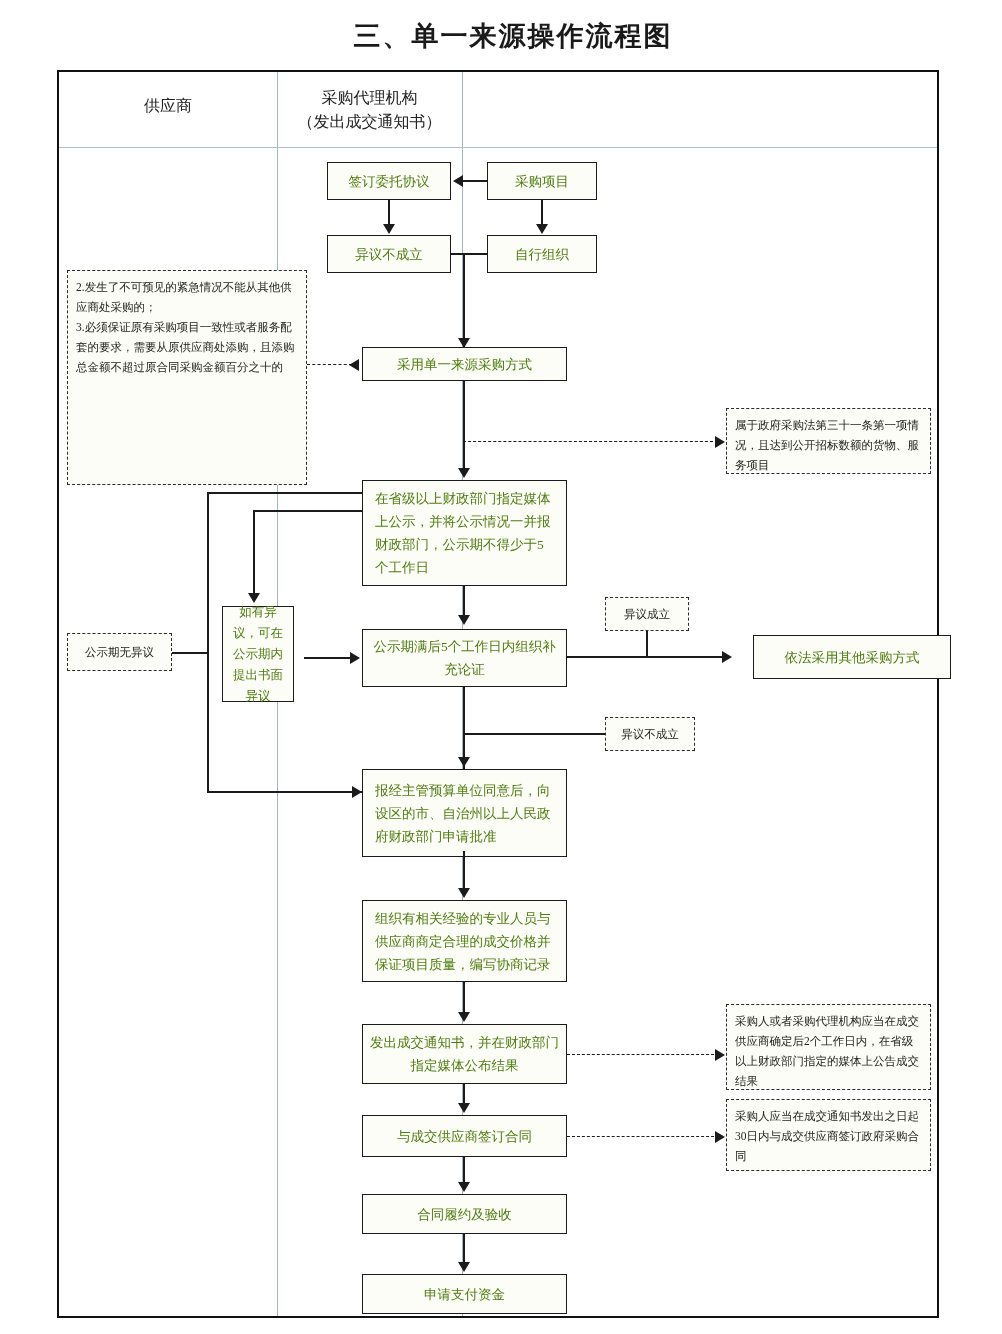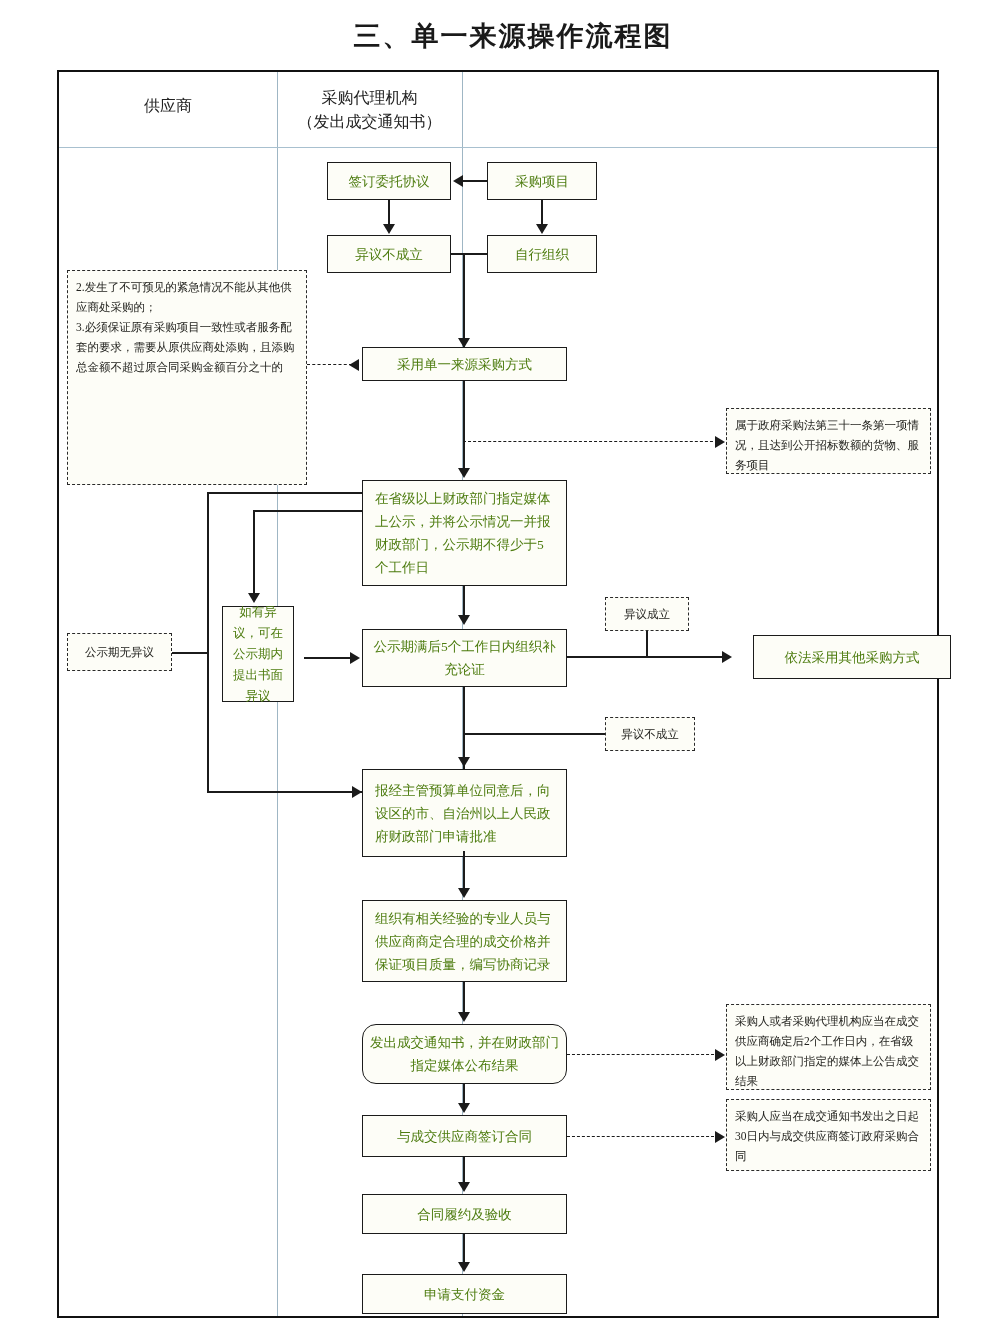--- a/index.html
+++ b/index.html
@@ -141,21 +141,21 @@
     <div class="ln lnv" style="left:404px;top:615px;height:103px;"></div>
     <div class="ln lnh" style="left:404px;top:661px;width:142px;"></div>
 
     <div class="box tall" style="left:303px;top:697px;width:205px;height:88px;text-align:left;justify-content:flex-start;padding:8px 12px;">报经主管预算单位同意后，向设区的市、自治州以上人民政府财政部门申请批准</div>
     <div class="arr arr-d" style="left:399px;top:685px;"></div>
 
     <div class="box tall" style="left:303px;top:828px;width:205px;height:82px;text-align:left;justify-content:flex-start;padding:8px 12px;">组织有相关经验的专业人员与供应商商定合理的成交价格并保证项目质量，编写协商记录</div>
     <div class="ln lnv" style="left:404px;top:779px;height:38px;"></div>
     <div class="arr arr-d" style="left:399px;top:816px;"></div>
 
-    <div class="box tall" style="left:303px;top:952px;width:205px;height:60px;border-radius:14px;">发出成交通知书，并在财政部门指定媒体公布结果</div>
+    <div class="box tall" style="left:303px;top:952px;width:205px;height:60px;">发出成交通知书，并在财政部门指定媒体公布结果</div>
     <div class="ln lnv" style="left:404px;top:910px;height:31px;"></div>
     <div class="arr arr-d" style="left:399px;top:940px;"></div>
 
     <div class="note" style="left:667px;top:932px;width:205px;height:86px;">
       <p>采购人或者采购代理机构应当在成交供应商确定后2个工作日内，在省级以上财政部门指定的媒体上公告成交结果</p>
     </div>
     <div class="dash-h" style="left:508px;top:982px;width:152px;"></div>
     <div class="arr arr-r" style="left:656px;top:977px;"></div>
 
     <div class="box" style="left:303px;top:1043px;width:205px;height:42px;">与成交供应商签订合同</div>

